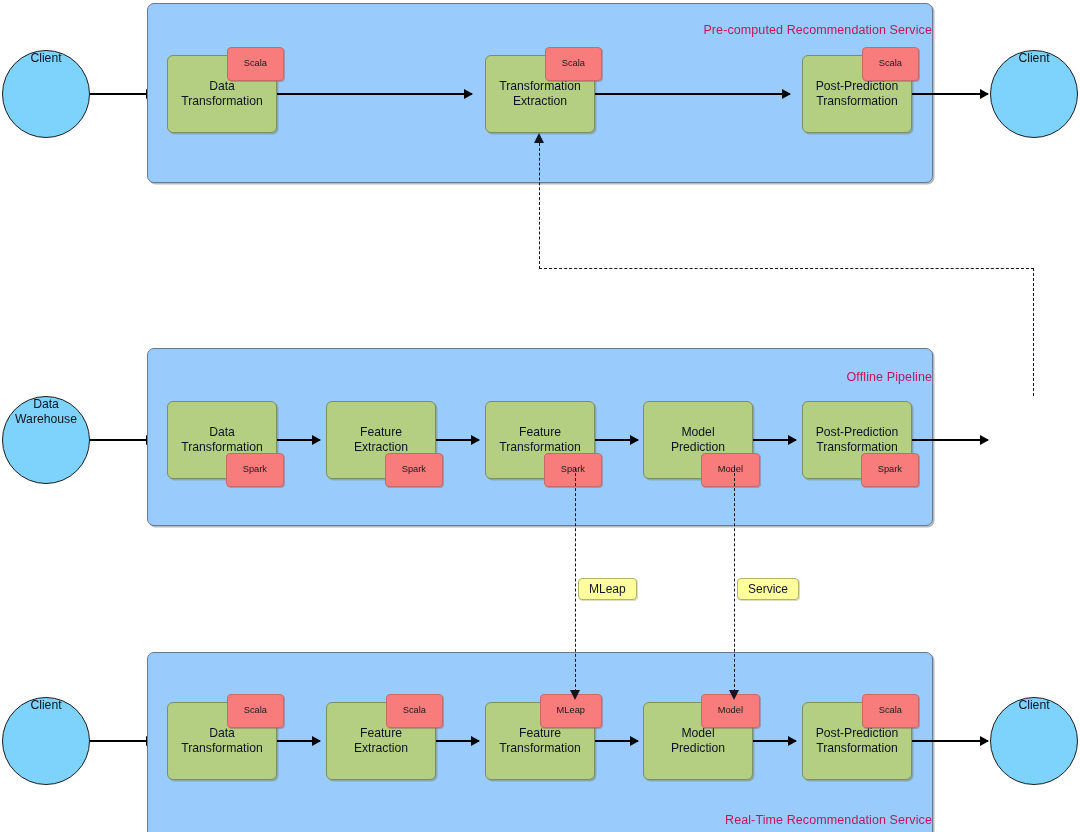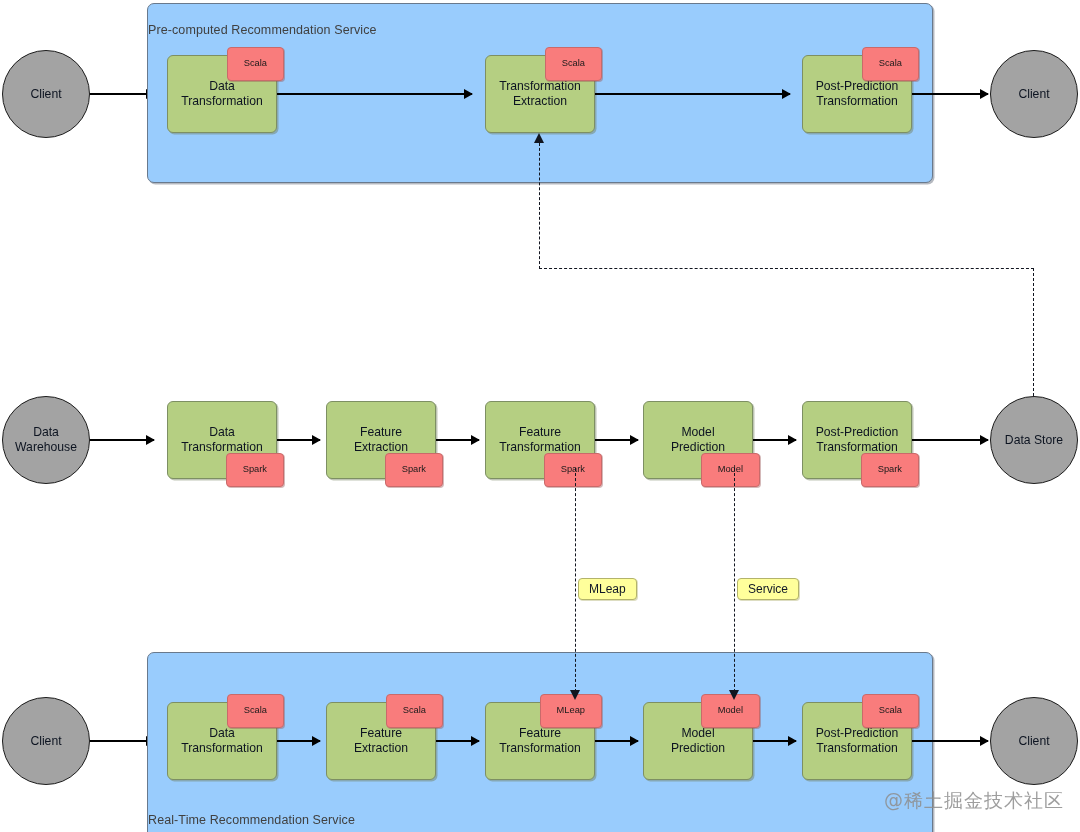--- a/index.html
+++ b/index.html
@@ -25,23 +25,23 @@
     background: #99ccfd;
     border: 1.5px solid #69798c;
     border-radius: 7px;
     box-sizing: border-box;
     box-shadow: 1.5px 1.5px 0 rgba(90,100,115,0.45);
   }
   .panel-title {
     position: absolute;
     left: 0;
     right: 0;
-    text-align: left;
+    text-align: right;
     font-size: 12.5px;
-    color: #404040;
+    color: #be185d;
     letter-spacing: 0.1px;
     white-space: nowrap;
   }
 
   
   .pbox {
     position: absolute;
     width: 110px;
     height: 78px;
     background: #b5cf82;
@@ -86,25 +86,25 @@
   }
   .badge.tr { top: -9px; right: -8px; }
   .badge.br { bottom: -9px; right: -8px; }
 
   
   .circle {
     position: absolute;
     width: 88px;
     height: 88px;
     border-radius: 50%;
-    background: #a3a3a3;
+    background: #7dd3fc;
     border: 1.8px solid #1c1c1c;
     box-sizing: border-box;
     display: flex;
-    align-items: center;
+    align-items: flex-start;
     justify-content: center;
   }
   .circle-label {
     text-align: center;
     font-size: 12.2px;
     line-height: 15px;
     color: #0d1421;
     white-space: pre-line;
   }
 
@@ -224,20 +224,23 @@
     <span class="circle-label">Client</span>
   </div>
 
   <div class="circle" style="left:2px; top:396px;">
     <span class="circle-label">Data
 Warehouse</span>
   </div>
 
   <div class="arrow-h" style="left:90px; top:439px; width:64px;"></div>
 
+  <div class="panel" style="left:147px; top:348px; width:786px; height:178px;">
+    <div class="panel-title" style="top:21px;">Offline Pipeline</div>
+  </div>
 
   <div class="pbox" style="left:167px; top:401px;">
     <span class="pbox-label">Data
 Transformation</span>
     <span class="badge br">Spark</span>
   </div>
 
   <div class="arrow-h" style="left:277px; top:439px; width:43px;"></div>
 
   <div class="pbox" style="left:326px; top:401px;">
@@ -265,23 +268,20 @@
   <div class="arrow-h" style="left:753px; top:439px; width:43px;"></div>
 
   <div class="pbox" style="left:802px; top:401px;">
     <span class="pbox-label">Post-Prediction
 Transformation</span>
     <span class="badge br">Spark</span>
   </div>
 
   <div class="arrow-h" style="left:912px; top:439px; width:76px;"></div>
 
-  <div class="circle" style="left:990px; top:396px;">
-    <span class="circle-label">Data Store</span>
-  </div>
 
   <div class="circle" style="left:2px; top:697px;">
     <span class="circle-label">Client</span>
   </div>
 
   <div class="arrow-h" style="left:90px; top:740px; width:64px;"></div>
 
   <div class="panel" style="left:147px; top:652px; width:786px; height:198px;">
     <div class="panel-title" style="bottom:22px;">Real-Time Recommendation Service</div>
   </div>
@@ -340,15 +340,14 @@
   <div class="note" style="left:578px; top:578px;">
     <span>MLeap</span>
   </div>
 
   <div class="dash-v" style="left:734px; top:468px; height:229px;"></div>
   <div class="dash-arrow-down" style="left:729px; top:690px;"></div>
   <div class="note" style="left:737px; top:578px;">
     <span>Service</span>
   </div>
 
-  <div class="watermark" style="left:884px; top:788px;">@稀土掘金技术社区</div>
 
 </div>
 
 </body></html>

